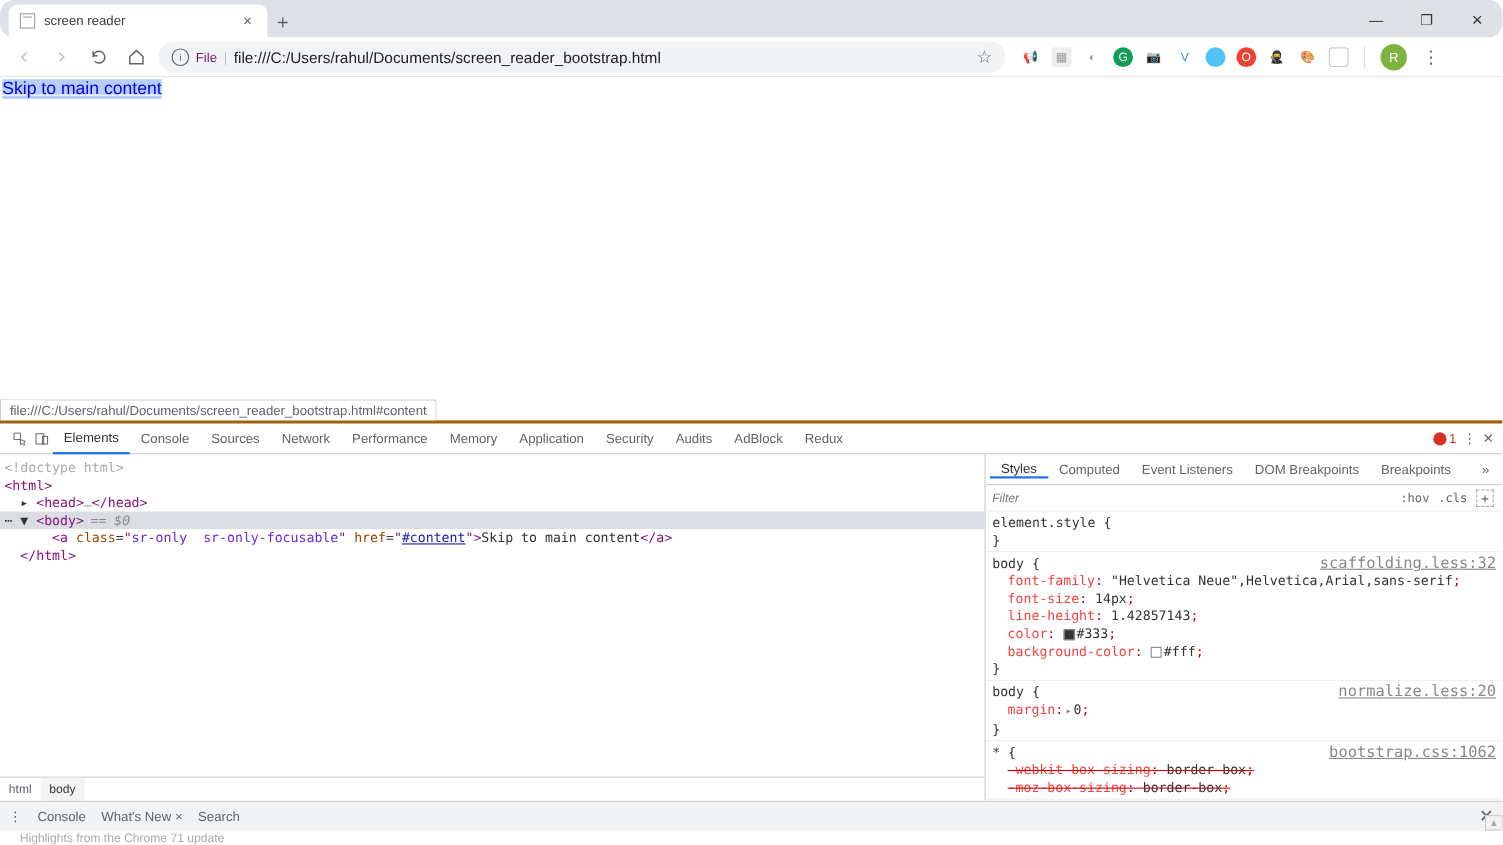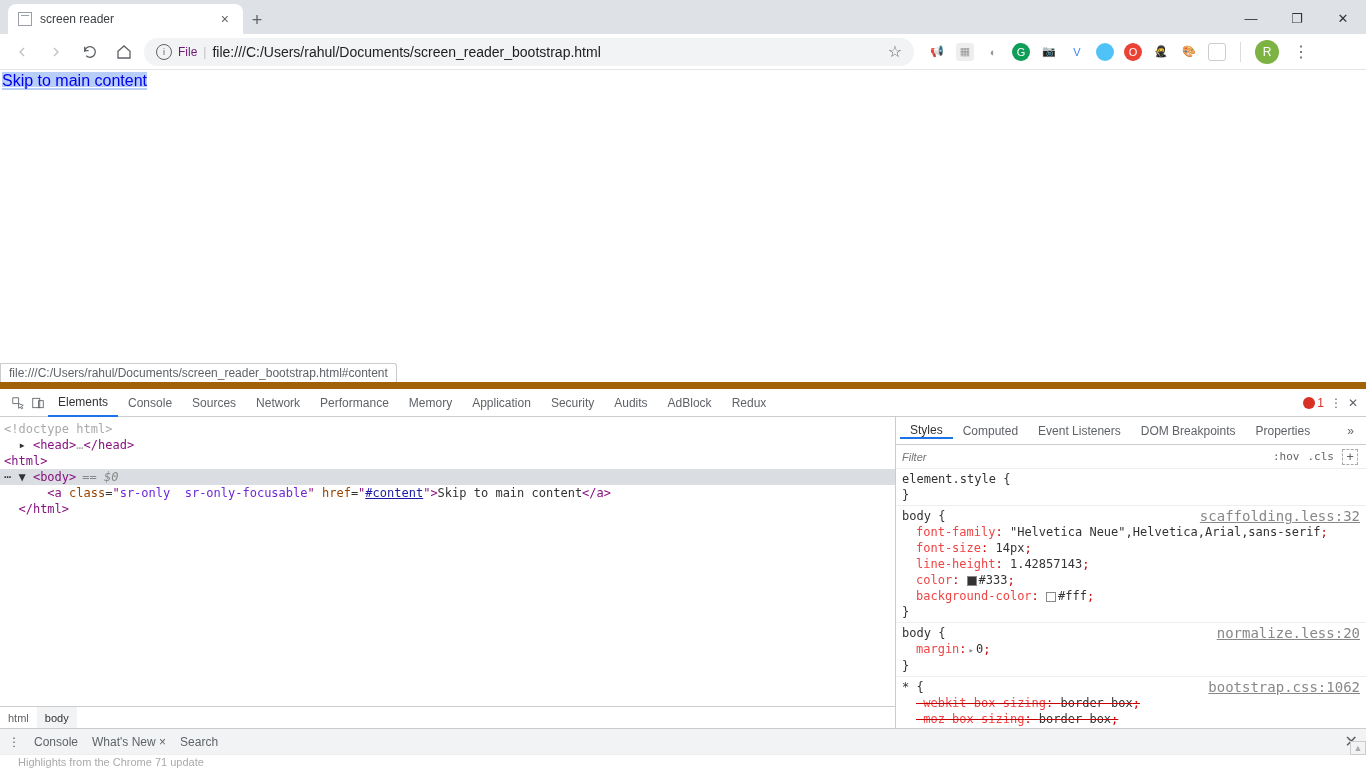--- a/index.html
+++ b/index.html
@@ -1,19 +1,19 @@
 <!DOCTYPE html>
 <html><head>
 <meta charset="utf-8">
 <style>
 * { box-sizing: border-box; margin: 0; padding: 0; }
 body { font-family: "Segoe UI", Arial, sans-serif; font-size: 12px; color: #333; background: #fff; overflow: hidden; width: 1366px; height: 768px; }
 
 
-.titlebar { height: 34px; background: #dee1e6; display: flex; align-items: flex-end; }
+.titlebar { height: 34px; background: #dee1e6; display: flex; align-items: flex-end; border-radius: 13px; }
 .tab { background: #fff; height: 30px; width: 235px; margin-left: 8px; border-radius: 8px 8px 0 0; display: flex; align-items: center; padding: 0 10px; font-size: 12px; color: #3c4043; }
 .tab .favicon { width: 14px; height: 14px; border: 1px solid #9aa0a6; margin-right: 8px; display: flex; align-items: center; justify-content: center; }
 .tab .favicon::before { content: ""; width: 8px; height: 8px; border-top: 1px solid #9aa0a6; }
 .tab-title { flex: 1; }
 .tab-close { color: #5f6368; font-size: 14px; padding: 0 4px; }
 .newtab { width: 28px; height: 28px; display: flex; align-items: center; justify-content: center; color: #5f6368; font-size: 18px; }
 .win-controls { margin-left: auto; display: flex; }
 .win-btn { width: 46px; height: 32px; display: flex; align-items: center; justify-content: center; color: #333; font-size: 13px; }
 
 .toolbar { height: 36px; background: #fff; border-bottom: 1px solid #e5e5e5; display: flex; align-items: center; padding: 0 8px; gap: 6px; }
@@ -31,21 +31,21 @@
 .profile { width: 24px; height: 24px; border-radius: 50%; background: #7cb342; color: #fff; display: flex; align-items: center; justify-content: center; font-size: 12px; }
 .menu-dots { width: 24px; display: flex; align-items: center; justify-content: center; color: #5f6368; font-size: 16px; }
 
 
 .page { height: 312px; background: #fff; position: relative; }
 .skip-link { position: absolute; top: 2px; left: 2px; background: #3367d6; color: #fff; font-size: 16px; text-decoration: underline; padding: 0; background: #b8cdf7; }
 .skip-link a { color: #0000ee; }
 .status-bar { position: absolute; bottom: 0; left: 0; background: #fff; border: 1px solid #ccc; border-bottom: none; padding: 2px 8px; font-size: 12px; color: #5f6368; border-radius: 0 3px 0 0; }
 
 
-.devtools { height: 386px; border-top: 7px solid #a16207; background: #fff; display: flex; flex-direction: column; }
+.devtools { height: 386px; border-top: 3px solid #a16207; background: #fff; display: flex; flex-direction: column; }
 .dt-tabs { height: 28px; border-bottom: 1px solid #ccc; display: flex; align-items: center; padding: 0 8px; font-size: 12px; color: #5f6368; }
 .dt-tabs .dt-icon { width: 20px; height: 20px; display: flex; align-items: center; justify-content: center; }
 .dt-tab { padding: 0 10px; height: 28px; display: flex; align-items: center; }
 .dt-tab.active { color: #333; border-bottom: 2px solid #1a73e8; }
 .dt-right { margin-left: auto; display: flex; align-items: center; gap: 6px; }
 .err-badge { color: #d93025; font-size: 12px; display: flex; align-items: center; gap: 2px; }
 .err-badge::before { content: ""; width: 12px; height: 12px; background: #d93025; border-radius: 50%; display: inline-block; }
 
 .dt-body { flex: 1; display: flex; overflow: hidden; }
 .dom-panel { flex: 1; display: flex; flex-direction: column; border-right: 1px solid #ccc; }
@@ -194,39 +194,39 @@
       <span>⋮</span>
       <span>✕</span>
     </div>
   </div>
 
   <div class="dt-body">
 
     <div class="dom-panel">
       <div class="dom-tree">
         <div class="dom-line"><span class="doctype">&lt;!doctype html&gt;</span></div>
+        <div class="dom-line"><span class="tag-punct">&lt;</span><span class="tag-name">html</span><span class="tag-punct">&gt;</span></div>
         <div class="dom-line">  ▸ <span class="tag-punct">&lt;</span><span class="tag-name">head</span><span class="tag-punct">&gt;</span><span class="doctype">…</span><span class="tag-punct">&lt;/</span><span class="tag-name">head</span><span class="tag-punct">&gt;</span></div>
-        <div class="dom-line"><span class="tag-punct">&lt;</span><span class="tag-name">html</span><span class="tag-punct">&gt;</span></div>
         <div class="dom-line selected">⋯ ▼ <span class="tag-punct">&lt;</span><span class="tag-name">body</span><span class="tag-punct">&gt;</span><span class="console-eq">== $0</span></div>
         <div class="dom-line">      <span class="tag-punct">&lt;</span><span class="tag-name">a</span> <span class="attr-name">class</span>=<span class="tag-punct">"</span><span class="attr-val">sr-only  sr-only-focusable</span><span class="tag-punct">"</span> <span class="attr-name">href</span>=<span class="tag-punct">"</span><span class="attr-link">#content</span><span class="tag-punct">"</span><span class="tag-punct">&gt;</span><span class="text-node">Skip to main content</span><span class="tag-punct">&lt;/</span><span class="tag-name">a</span><span class="tag-punct">&gt;</span></div>
         <div class="dom-line">  <span class="tag-punct">&lt;/</span><span class="tag-name">html</span><span class="tag-punct">&gt;</span></div>
       </div>
       <div class="breadcrumb">
         <div class="crumb">html</div>
         <div class="crumb active">body</div>
       </div>
     </div>
 
     <div class="styles-panel">
       <div class="styles-tabs">
         <div class="styles-tab active">Styles</div>
         <div class="styles-tab">Computed</div>
         <div class="styles-tab">Event Listeners</div>
         <div class="styles-tab">DOM Breakpoints</div>
-        <div class="styles-tab">Properties</div>
+        <div class="styles-tab">Breakpoints</div>
         <div class="more">»</div>
       </div>
       <div class="filter-row">
         <input class="filter-input" placeholder="Filter" style="">
         <div class="filter-btns">
           <span>:hov</span>
           <span>.cls</span>
           <span class="filter-plus">+</span>
         </div>
       </div>

